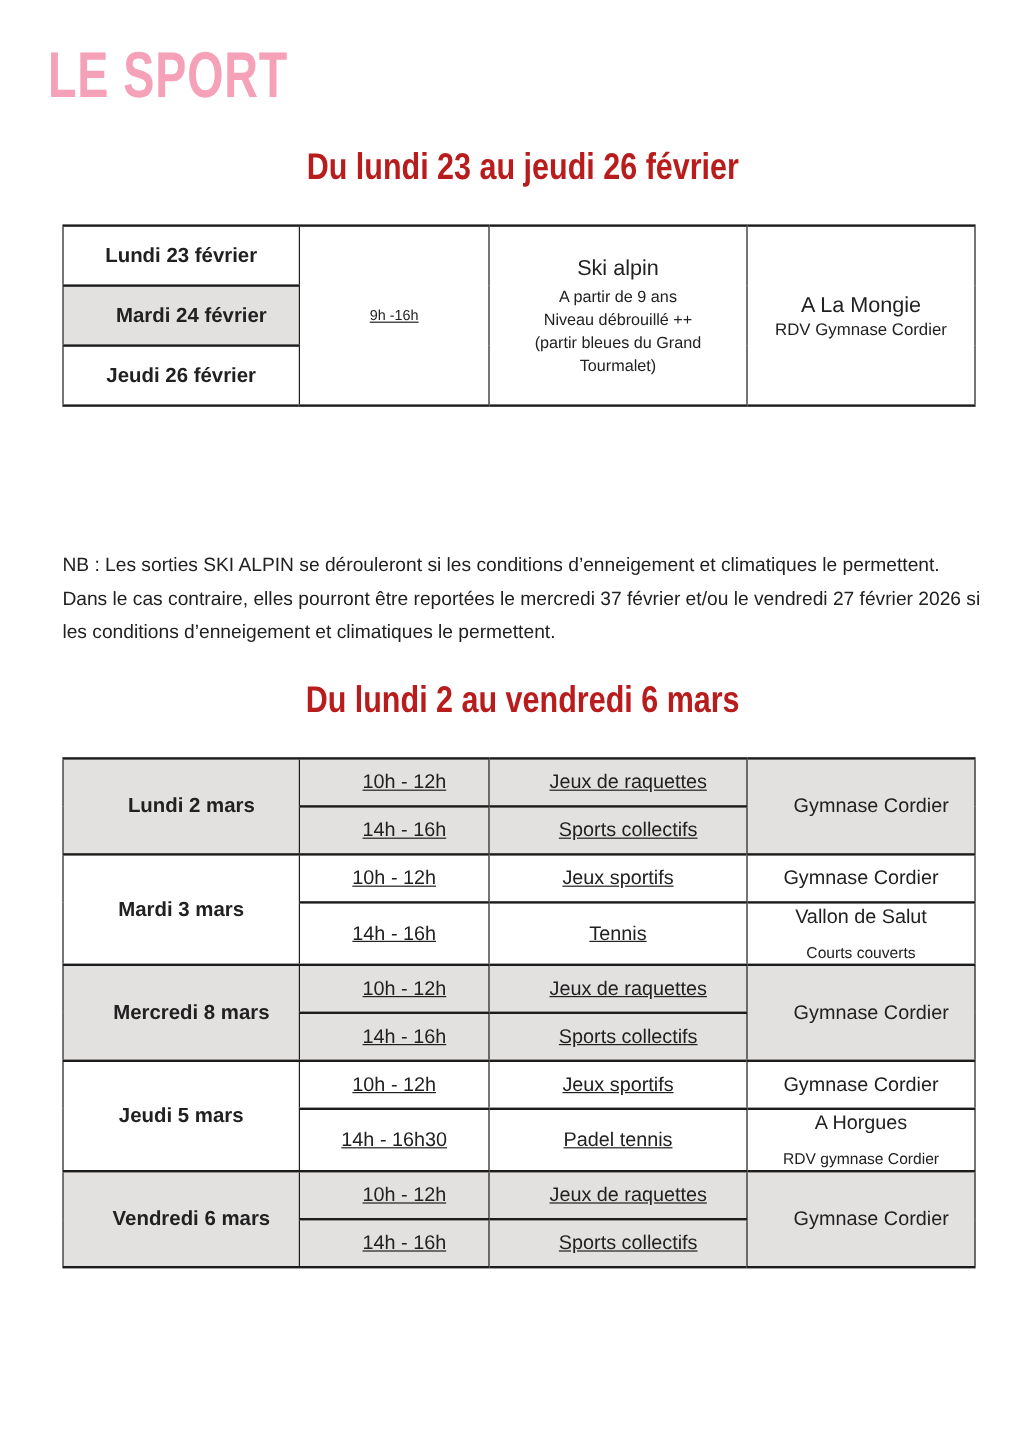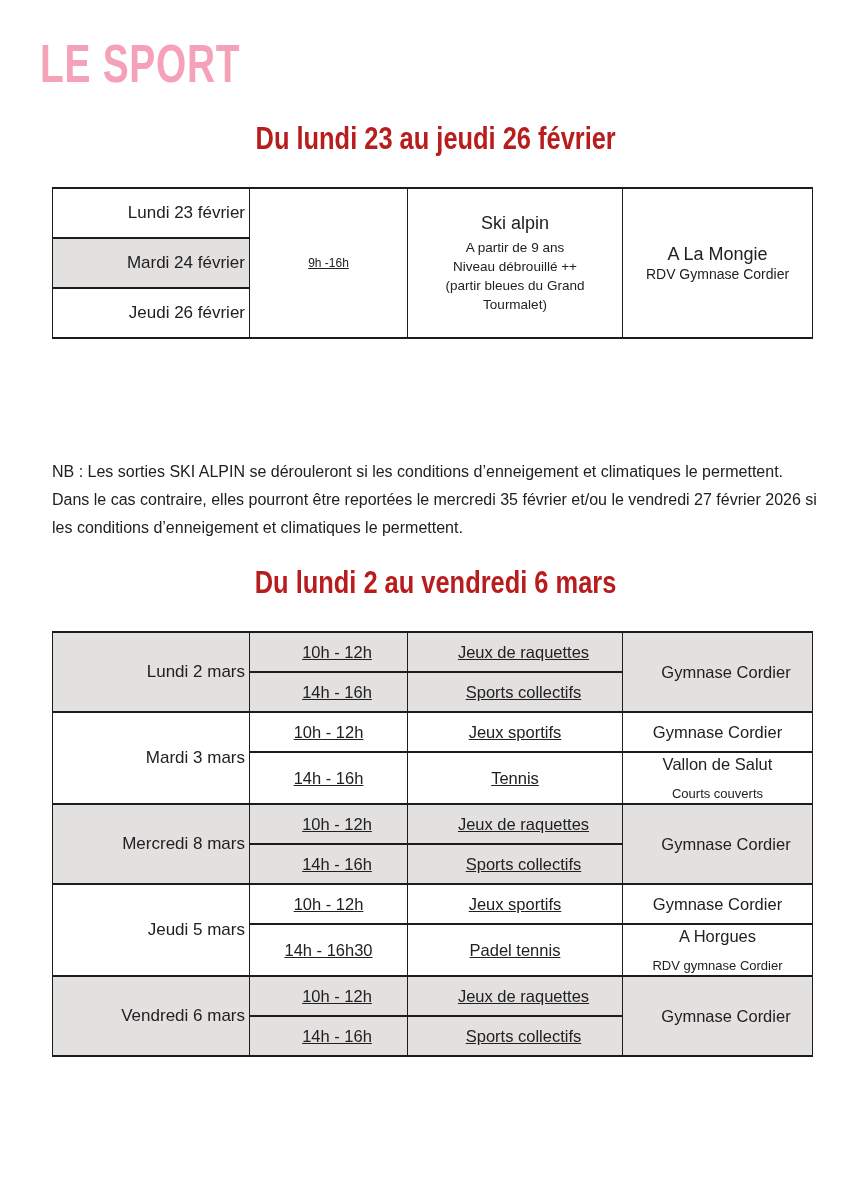--- a/index.html
+++ b/index.html
@@ -30,21 +30,21 @@
   td {
     border:1.5px solid #1c1c1c; border-top-width:2px; border-bottom-width:2px;
     text-align:center; vertical-align:middle; padding:2px 4px;
   }
   .shaded { background:#e3e1e0;padding-left:21px; }
   #table-feb  { top:187px; }
   #table-feb tr { height:50px; }
   #table-mars { top:631px; }
   #table-mars tr { height:40px; }
 
-  .day  { font-weight:400; font-size:17px;text-align:right; }
+  .day  { font-weight:700; font-size:17px; }
   .big  { font-size:12px;text-decoration:underline; }
   .slot { font-size:16.5px;text-decoration:underline; }
   .act-title { font-size:18px; margin-bottom:4px; }
   .act-det   { font-size:13.5px; line-height:19px; }
   .loc-title { font-size:18px; }
   .loc-sub   { font-size:14px; margin-top:1px; }
   .loc-title-sm { font-size:16.5px; }
   .loc-sub-sm   { font-size:13px; margin-top:12px; }
 
   
@@ -89,21 +89,21 @@
     <tr>
       <td class="day shaded">Mardi 24 février</td>
     </tr>
     <tr>
       <td class="day">Jeudi 26 février</td>
     </tr>
   </tbody>
     </table>
 
 
-  <div class="nb">NB : Les sorties SKI ALPIN se dérouleront si les conditions d’enneigement et climatiques le permettent. Dans le cas contraire, elles pourront être reportées le mercredi 35 février et/ou le vendredi 27 février 2026 si les conditions d’enneigement et climatiques le permettent.</div>
+  <div class="nb">NB : Les sorties SKI ALPIN se dérouleront si les conditions d’enneigement et climatiques le permettent. Dans le cas contraire, elles pourront être reportées le mercredi 37 février et/ou le vendredi 27 février 2026 si les conditions d’enneigement et climatiques le permettent.</div>
 
   <div class="sec-heading" id="heading-mars">
     <span>Du lundi 2 au vendredi 6 mars</span>
   </div>
 
   <table id="table-mars">
     <colgroup>
         <col style="width:197px">
         <col style="width:158px">
         <col style="width:215px">

